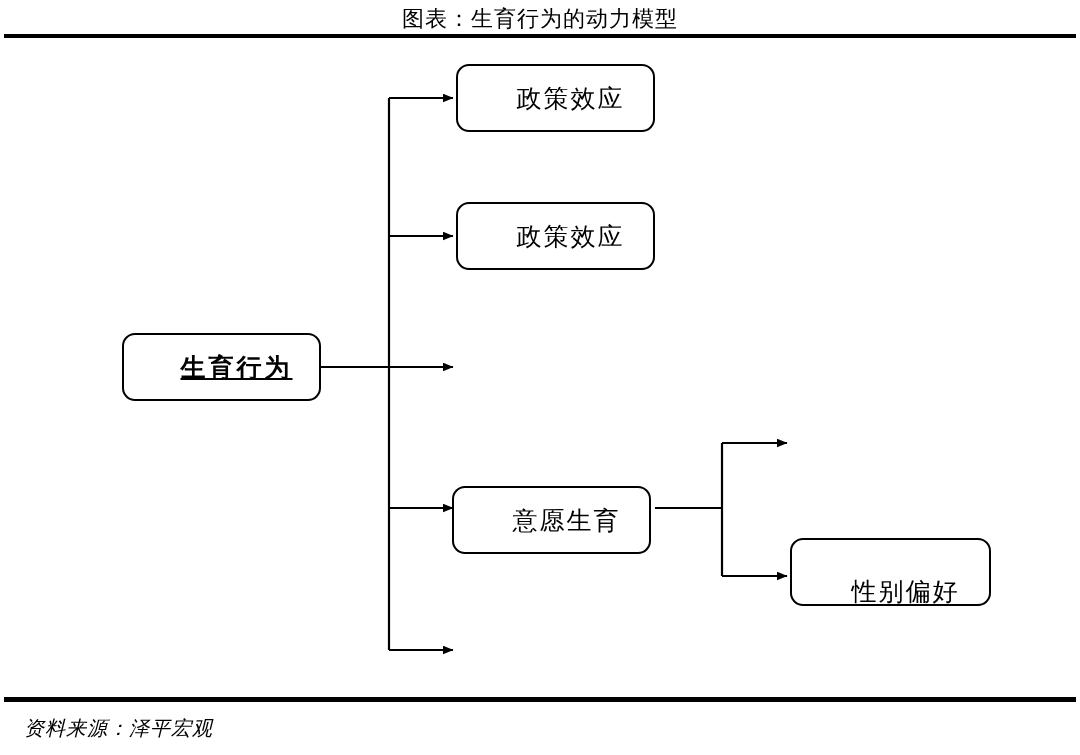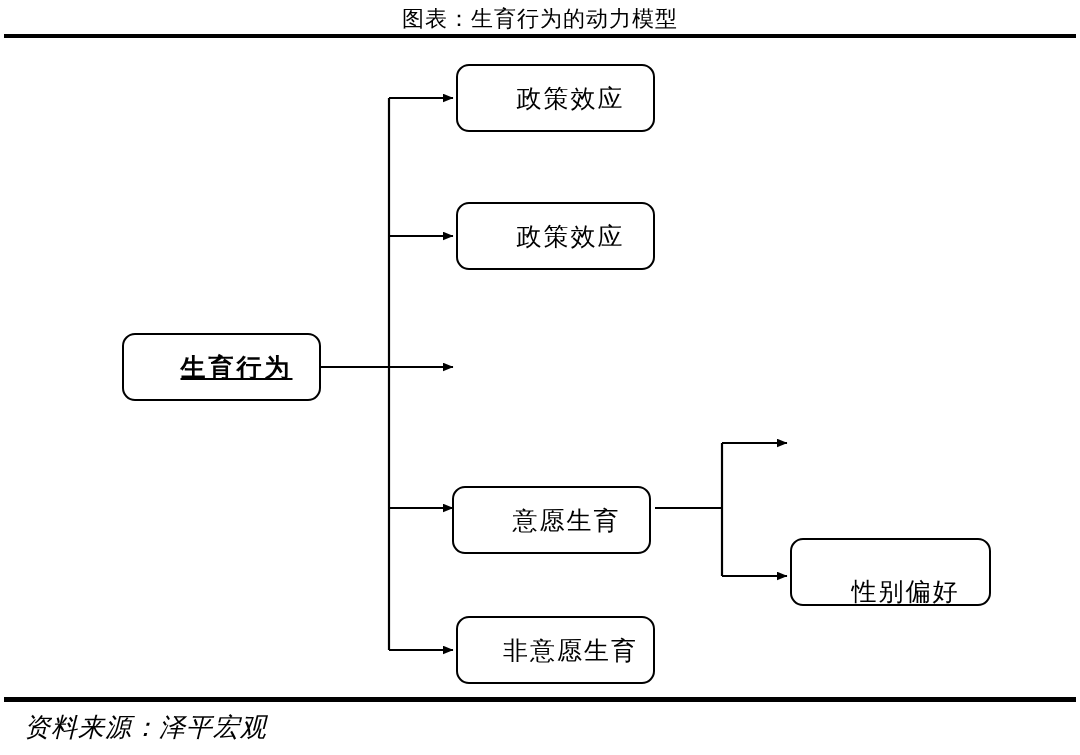--- a/index.html
+++ b/index.html
@@ -47,21 +47,21 @@
     top: 697px;
     width: 1072px;
     height: 5px;
     background: #000000;
   }
   
   #source-note {
     position: absolute;
     left: 24px;
     top: 714px;
-    font-size: 26px;
+    font-size: 20px;
     line-height: 28px;
     font-style: italic;
     letter-spacing: 1px;
     font-family: "Liberation Serif", "DejaVu Serif", serif;
     white-space: nowrap;
   }
   
   #diagram-canvas {
     position: absolute;
     left: 0;
@@ -153,23 +153,20 @@
 
     <div class="node-box" style="left:456px; top:164px; width:199px; height:68px;">
       <span class="node-label">政策效应</span>
     </div>
 
 
     <div class="node-box" style="left:452px; top:436px; width:199px; height:68px;margin-top:12px;">
       <span class="node-label">意愿生育</span>
     </div>
 
-    <div class="node-box" style="left:456px; top:578px; width:199px; height:68px;">
-      <span class="node-label">非意愿生育</span>
-    </div>
 
 
     <div class="node-box" style="left:790px; top:500px; width:201px; height:68px;align-items:flex-end;">
       <span class="node-label">性别偏好</span>
     </div>
 
   </div>
 
   <div id="rule-bottom"></div>
 

